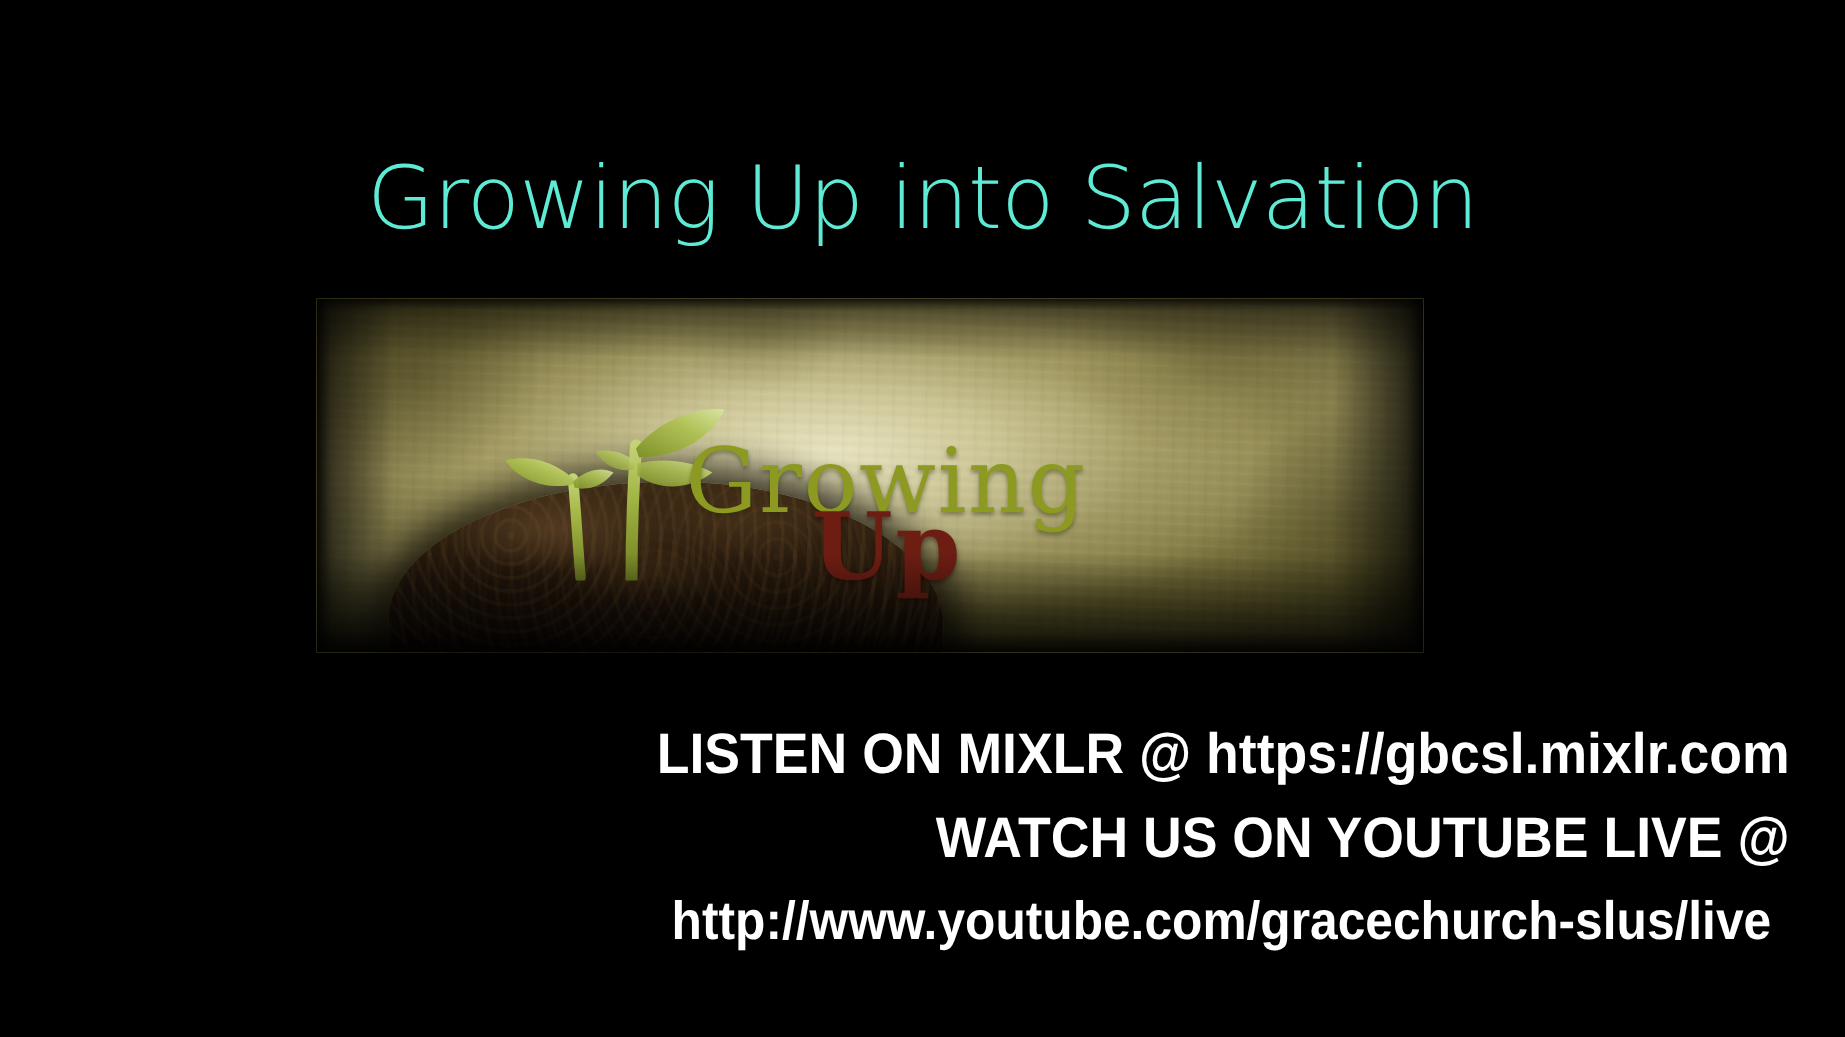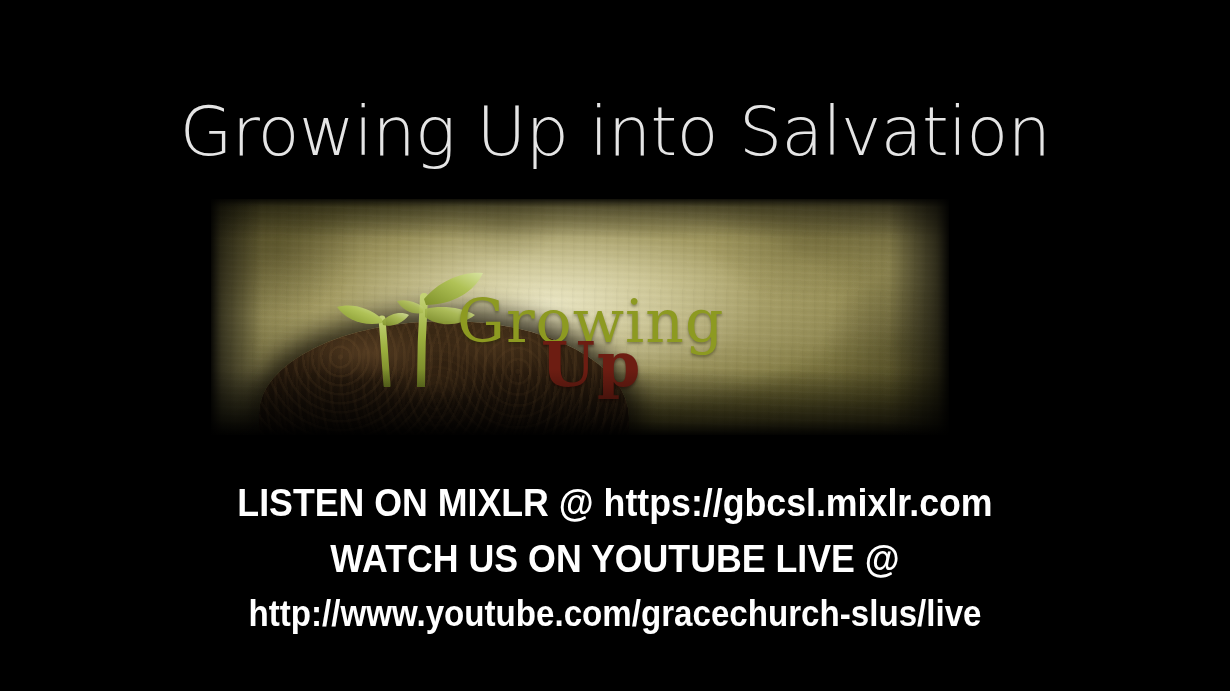--- a/index.html
+++ b/index.html
@@ -23,24 +23,24 @@
     overflow: hidden;
   }
 
   
   .slide-title {
     position: absolute;
     left: 0;
     top: 84px;
     width: 1230px;
     text-align: center;
-    color: #e5e5e5;
+    color: #5eead4;
     font-family: "DejaVu Sans", sans-serif;
     font-weight: 300;
-    font-size: 68px;
+    font-size: 58px;
     line-height: 96px;
     letter-spacing: -0.5px;
     white-space: nowrap;
     -webkit-font-smoothing: antialiased;
   }
 
   
   .picture-frame {
     position: absolute;
     left: 211px;
@@ -173,21 +173,21 @@
     text-shadow: 0 2px 3px rgba(30,8,4,0.5);
     white-space: nowrap;
   }
 
   
   .stream-info {
     position: absolute;
     left: 0;
     top: 474px;
     width: 1230px;
-    text-align: center;
+    text-align: right;
   }
   .stream-line {
     color: #ffffff;
     font-family: "Liberation Sans", sans-serif;
     font-weight: bold;
     white-space: nowrap;
     -webkit-font-smoothing: antialiased;
   }
   .stream-line-1 { font-size: 38px; line-height: 58px; transform: scaleX(0.94); }
   .stream-line-2 { font-size: 38px; line-height: 55px; transform: scaleX(0.94); }

